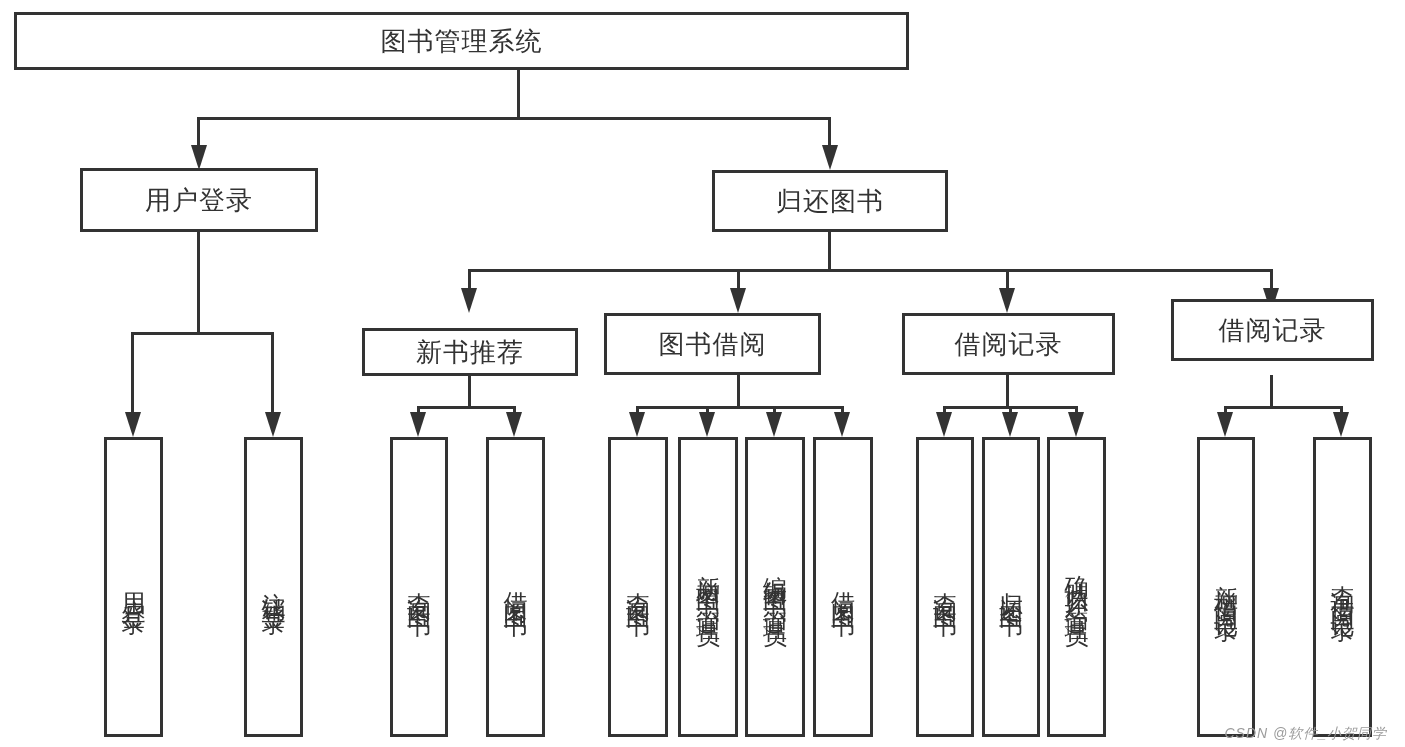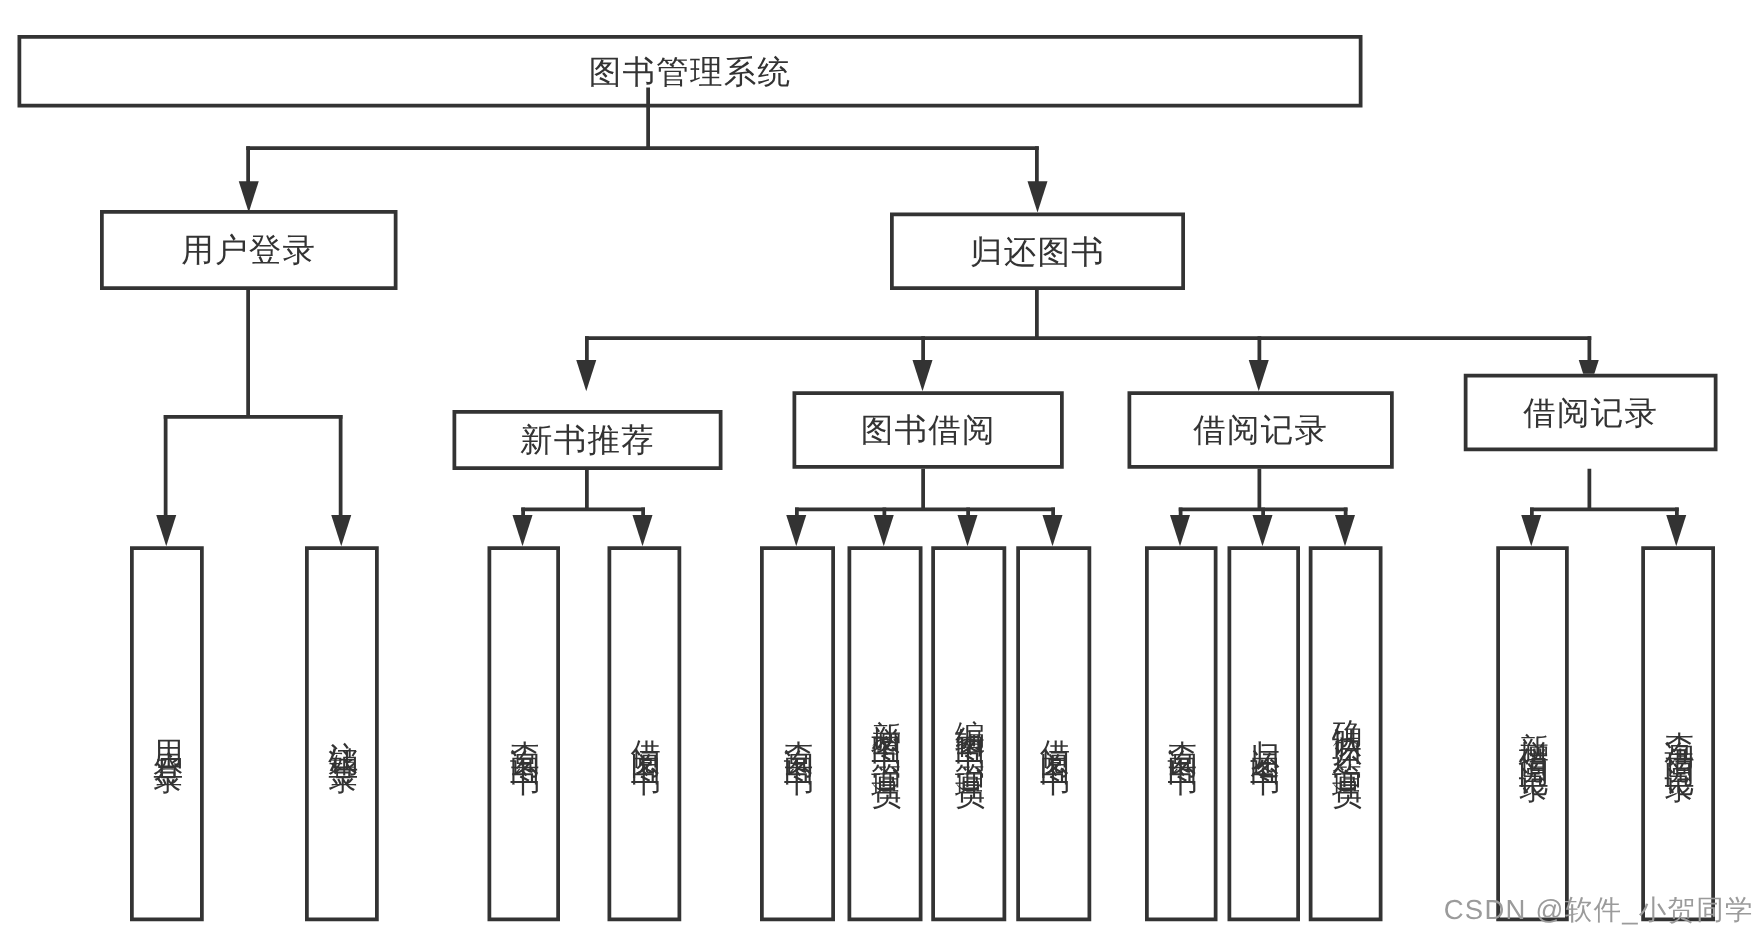--- a/index.html
+++ b/index.html
@@ -18,30 +18,30 @@
     font-size:24px;letter-spacing:7px;line-height:1;white-space:nowrap;
   }
   .v{position:absolute;width:3px;background:var(--line,#333);}
   .h{position:absolute;height:3px;background:var(--line,#333);}
   .a{
     position:absolute;width:0;height:0;
     border-left:8px solid transparent;border-right:8px solid transparent;
     border-top:25px solid var(--line,#333);
   }
   .watermark{
-    position:absolute;right:2px;bottom:4px;font-size:22px;
-    color:var(--watermark,#9b9b9b);letter-spacing:1px;white-space:nowrap;
+    position:absolute;right:18px;bottom:4px;font-size:14px;
+    color:var(--watermark,#9b9b9b);letter-spacing:1px;white-space:nowrap;font-style:italic;
   }
 </style>
 </head>
 <body>
 
 <div class="canvas" style="--line: #333333; --text: #333333; --background: #ffffff; --watermark: #9b9b9b;">
 
-  <div class="node" style="left:14px;top:28px;width:1076px;height:58px">
+  <div class="node" style="left:14px;top:12px;width:895px;height:58px">
     <span class="hlabel">图书管理系统</span>
   </div>
 
   <div class="v" style="left:517px;top:70px;height:48px"></div>
   <div class="h" style="left:197px;top:117px;width:634px"></div>
   <div class="v" style="left:197px;top:117px;height:31px"></div>
   <div class="a" style="left:191px;top:145px"></div>
   <div class="v" style="left:828px;top:117px;height:31px"></div>
   <div class="a" style="left:822px;top:145px"></div>
 
@@ -66,21 +66,21 @@
   <div class="v" style="left:737px;top:269px;height:22px"></div>
   <div class="a" style="left:730px;top:288px"></div>
   <div class="v" style="left:1006px;top:269px;height:22px"></div>
   <div class="a" style="left:999px;top:288px"></div>
   <div class="v" style="left:1270px;top:269px;height:22px"></div>
   <div class="a" style="left:1263px;top:288px"></div>
 
   <div class="node" style="left:362px;top:328px;width:216px;height:48px">
     <span class="hlabel">新书推荐</span>
   </div>
-  <div class="node" style="left:634px;top:313px;width:217px;height:62px">
+  <div class="node" style="left:604px;top:313px;width:217px;height:62px">
     <span class="hlabel">图书借阅</span>
   </div>
   <div class="node" style="left:902px;top:313px;width:213px;height:62px">
     <span class="hlabel">借阅记录</span>
   </div>
   <div class="node" style="left:1171px;top:299px;width:203px;height:62px">
     <span class="hlabel">借阅记录</span>
   </div>
 
   <div class="v" style="left:468px;top:375px;height:33px"></div>

